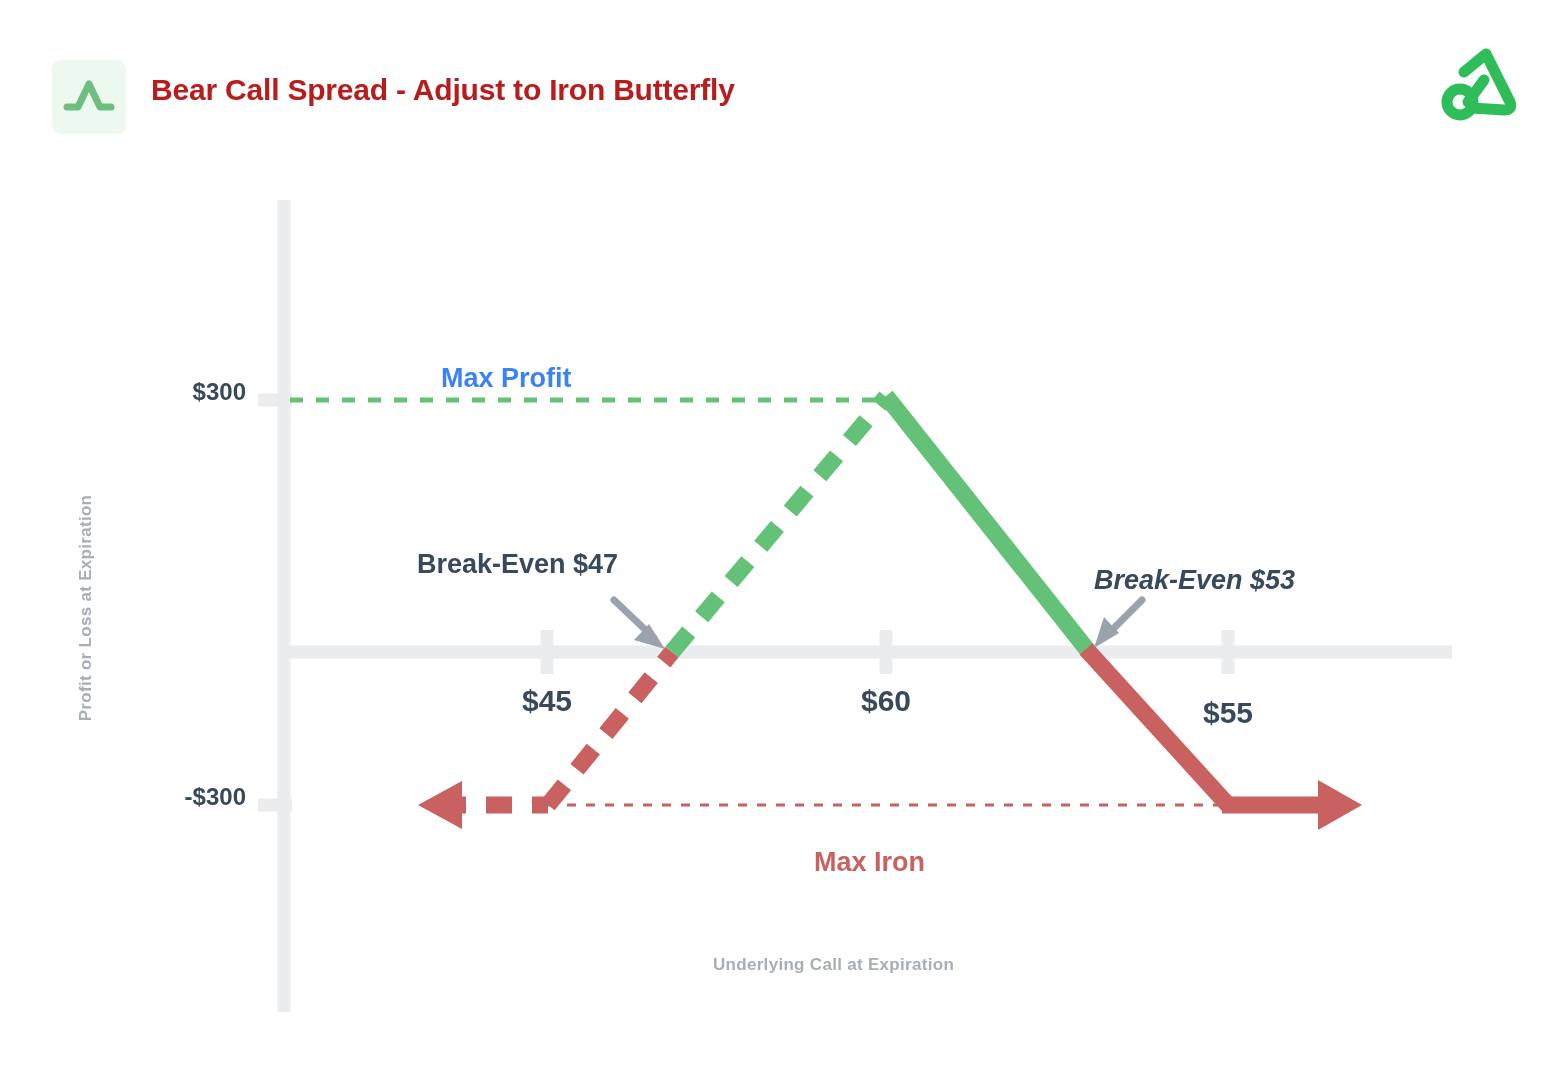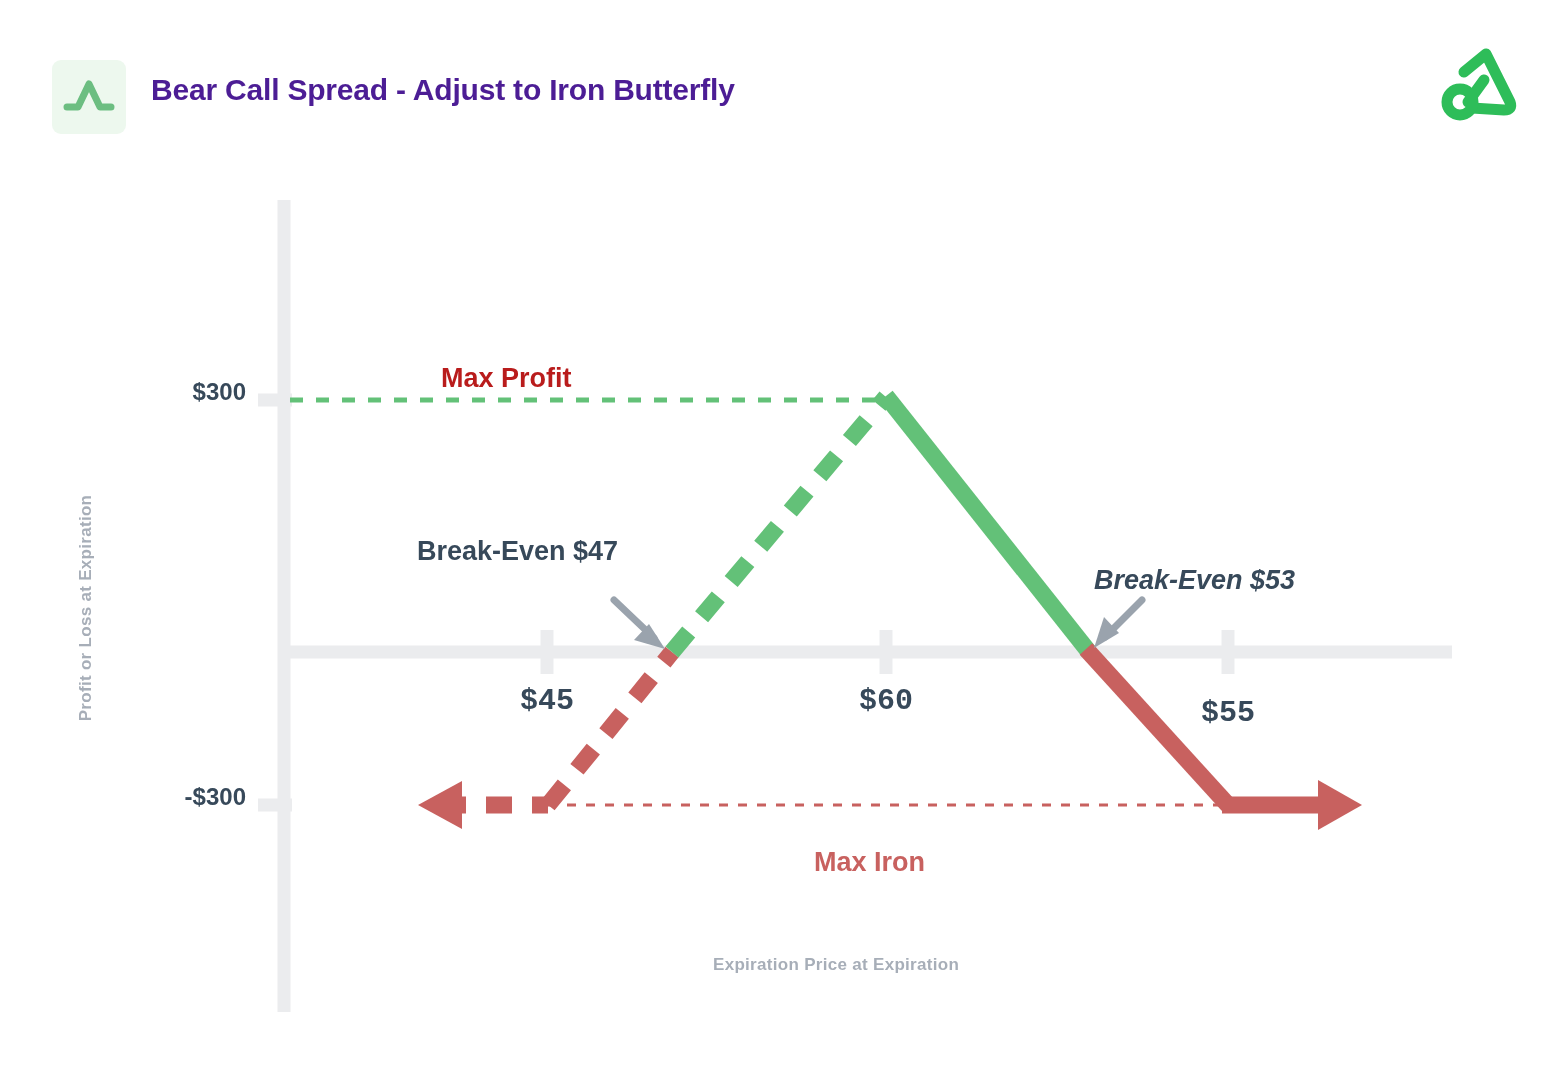--- a/index.html
+++ b/index.html
@@ -33,21 +33,21 @@
     border-radius: 9px;
     background: #edf8ee;
   }
   #title-badge svg { display: block; }
   #page-title {
     position: absolute;
     left: 151px;
     top: 73px;
     font-size: 30px;
     font-weight: bold;
-    color: #4c1d95;
+    color: #b91c1c;
     letter-spacing: -0.2px;
     white-space: nowrap;
   }
   #brand-logo {
     position: absolute;
     right: 38px;
     top: 44px;
     width: 84px;
     height: 84px;
   }
@@ -89,31 +89,30 @@
     font-weight: bold;
     white-space: nowrap;
   }
   .y-tick-label {
     font-size: 24px;
     text-align: right;
   }
   .x-tick-label {
     font-size: 30px;
     text-align: center;
-    font-family: Liberation Mono, monospace;
   }
 
   .callout {
     position: absolute;
     font-size: 27px;
     font-weight: bold;
     white-space: nowrap;
   }
   .callout-dark { color: #37495a; }
-  .callout-green { color: #b91c1c; }
+  .callout-green { color: #3b82f6; }
   .callout-red   { color: #c8615f; }
 </style>
 </head>
 <body>
 
 <div id="header">
 
   <div id="title-badge">
     <svg width="74" height="74" viewBox="0 0 74 74" aria-hidden="true">
       <path d="M15 47 H26 L37 24 L48 47 H59" fill="none" stroke="#6cbe81" stroke-width="7" stroke-linecap="round" stroke-linejoin="round"></path>
@@ -171,31 +170,31 @@
     <g>
       <line x1="1142" y1="600" x2="1105" y2="637" stroke="#9aa3ad" stroke-width="7" stroke-linecap="round"></line>
       <polygon points="1094,648 1104,617 1119,633" fill="#9aa3ad"></polygon>
     </g>
 
   </svg>
 </div>
 
 <div class="axis-title" id="ylabel">Profit or Loss at Expiration</div>
 
-<div class="axis-title" id="xlabel">Expiration Price at Expiration</div>
+<div class="axis-title" id="xlabel">Underlying Call at Expiration</div>
 
 <div class="tick-label y-tick-label" style="left: 60px; top: 378px; width: 186px;">$300</div>
 
 <div class="tick-label y-tick-label" style="left: 50px; top: 783px; width: 196px;">-$300</div>
 
 <div class="tick-label x-tick-label" style="left: 457px; top: 684px; width: 180px;">$45</div>
 
 <div class="tick-label x-tick-label" style="left: 796px; top: 684px; width: 180px;">$60</div>
 
 <div class="tick-label x-tick-label" style="left: 1138px; top: 696px; width: 180px;">$55</div>
 
 <div class="callout callout-green" style="left: 441px; top: 363px;">Max Profit</div>
 
 <div class="callout callout-red" style="left: 814px; top: 847px;">Max Iron</div>
 
-<div class="callout callout-dark" style="left: 417px; top: 536px;">Break-Even $47</div>
+<div class="callout callout-dark" style="left: 417px; top: 549px;">Break-Even $47</div>
 
 <div class="callout callout-dark" style="left: 1094px; top: 565px; font-style: italic;">Break-Even $53</div>
 
 </body></html>

